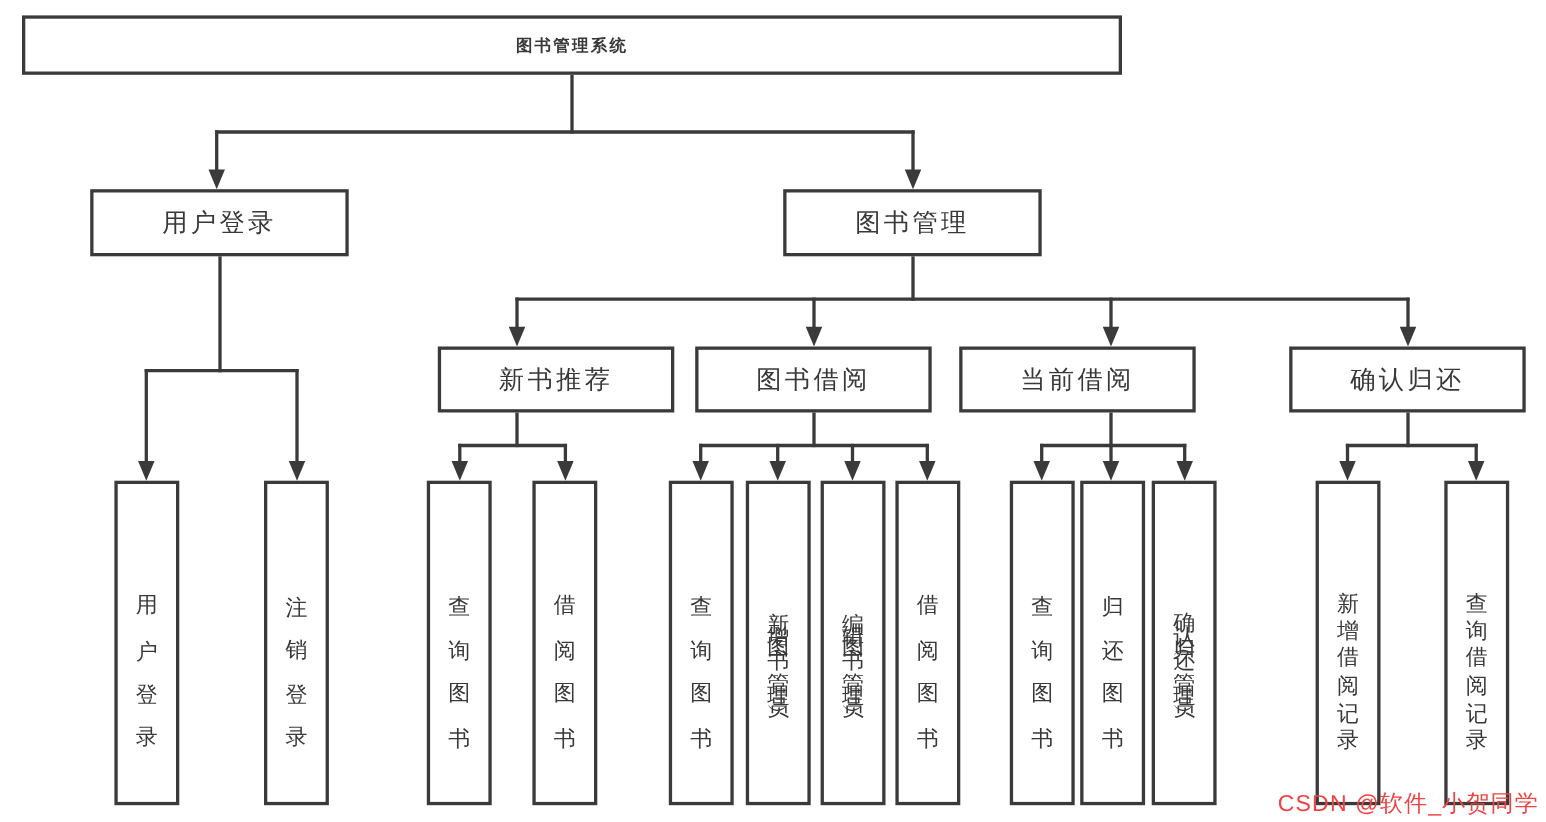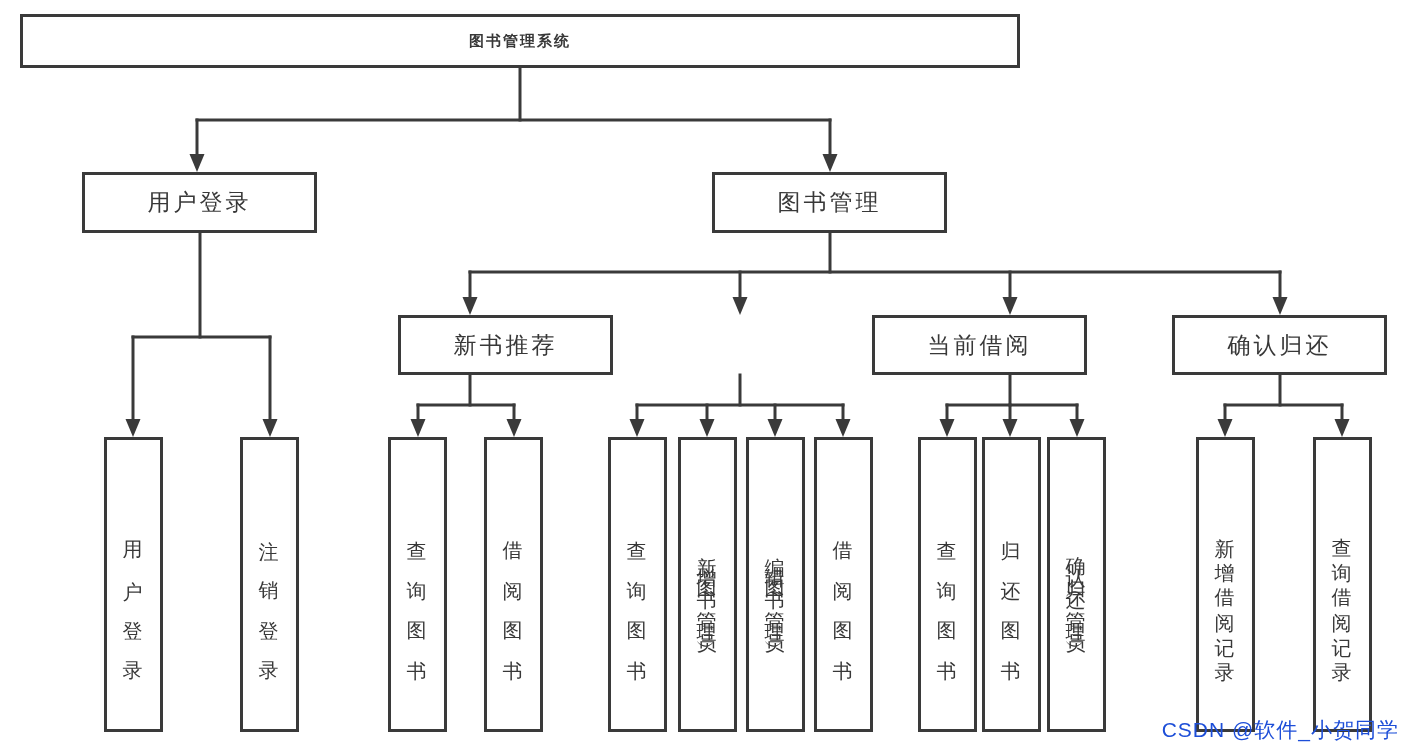--- a/index.html
+++ b/index.html
@@ -26,21 +26,21 @@
     text-orientation:mixed;
     font-size:20px;
   }
   .v4 span{letter-spacing:40px;margin-bottom:-40px;}
   .v6 span{letter-spacing:25px;margin-bottom:-25px;}
   .v9 span{letter-spacing:11px;margin-bottom:-11px;}
   .watermark{
     position:absolute;
     right:6px;bottom:3px;
     font-size:21px;
-    color:#1d4ed8;
+    color:#ef4444;
     letter-spacing:1px;
     white-space:nowrap;
   }
 </style>
 </head>
 <body>
 
 <div id="canvas">
 
   <svg id="connectors" width="1405" height="747" viewBox="0 0 1405 747">
@@ -119,20 +119,23 @@
   <div class="box h-label" style="left:82px;top:172px;width:235px;height:61px;">
     <span>用户登录</span>
   </div>
   <div class="box h-label" style="left:712px;top:172px;width:235px;height:61px;">
     <span>图书管理</span>
   </div>
 
   <div class="box h-label" style="left:362px;top:315px;width:215px;height:60px;margin-left:36px;">
     <span>新书推荐</span>
   </div>
+  <div class="box h-label" style="left:632px;top:315px;width:215px;height:60px;">
+    <span>图书借阅</span>
+  </div>
   <div class="box h-label" style="left:872px;top:315px;width:215px;height:60px;">
     <span>当前借阅</span>
   </div>
   <div class="box h-label" style="left:1172px;top:315px;width:215px;height:60px;">
     <span>确认归还</span>
   </div>
 
   <div class="box leaf v4" style="left:104px;top:437px;width:59px;height:295px;">
     <span>用户登录</span>
   </div>

